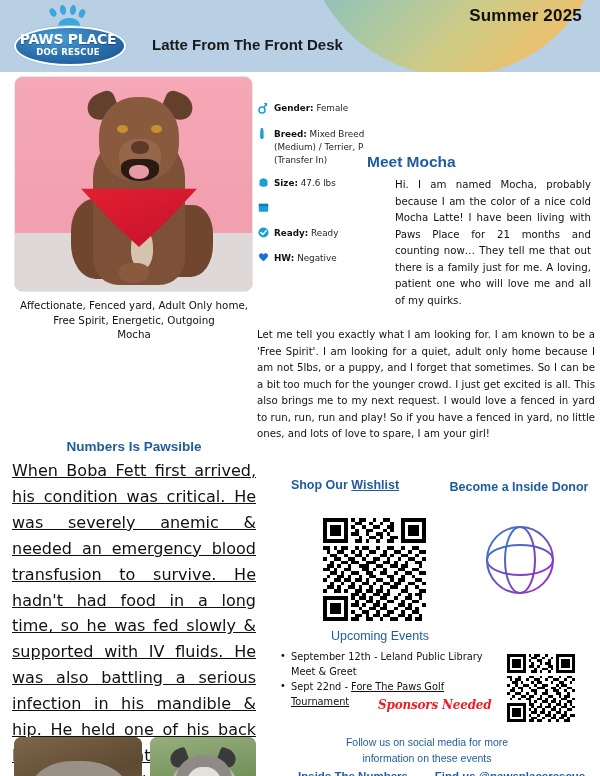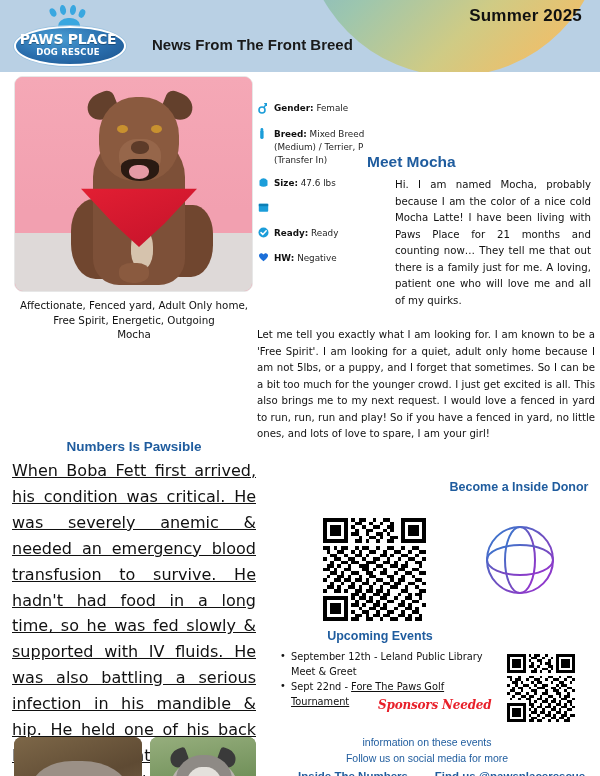--- a/index.html
+++ b/index.html
@@ -168,21 +168,21 @@
   .credit {
     position: absolute; left: 498px; top: 533px; width: 86px; text-align: center;
     font-size: 7.2px; color: #111; line-height: 1.5;
     font-family: "DejaVu Serif", serif; font-style: italic; font-weight: bold;
   }
   .credit span { text-decoration: underline; display:block; }
   .qr-small { position:absolute; left:507px; top:582px; width:68px; height:68px; }
 
   .events-title {
     position: absolute; left: 265px; top: 557px; width: 230px; text-align:center;
-    font-size: 12.5px; font-weight: bold; color: #1f5c9e;
+    font-size: 12.5px; font-weight: normal; color: #1f5c9e;
   }
   .events-list {
     position: absolute; left: 280px; top: 578px; width: 222px;
     font-size: 9.8px; line-height: 1.5; color: #111;
     font-family: "DejaVu Sans", sans-serif;
   }
   .events-list li { margin-bottom: 1px; }
   .events-list u { text-decoration: underline; }
   .sponsors {
     position: absolute; left: 378px; top: 626px;
@@ -220,21 +220,21 @@
       <div class="paw paw-pad"></div>
       <div class="paw t1"></div>
       <div class="paw t2"></div>
       <div class="paw t3"></div>
       <div class="paw t4"></div>
       <div class="logo-oval"></div>
       <div class="logo-l1">PAWS PLACE</div>
       <div class="logo-l2">DOG RESCUE</div>
     </div>
 
-    <div class="header-title">News From The Front Breed</div>
+    <div class="header-title">Latte From The Front Desk</div>
     <div class="season">Summer 2025</div>
   </div>
 
   <div class="content">
 
     <div class="mocha-photo">
       <div class="ph-bg"></div>
       <div class="ph-floor"></div>
       <div class="dog-hind"></div>
       <div class="dog-hind2"></div>
@@ -328,20 +328,21 @@
     <div class="photo-b">
       <div class="pb-bg"></div>
       <div class="pb-dog"></div>
       <div class="pb-ear1"></div>
       <div class="pb-ear2"></div>
       <div class="pb-head"></div>
       <div class="pb-face"></div>
 
     </div>
 
+    <div class="wishlist-title"><span>Shop Our </span><u>Wishlist</u></div>
     <div class="donor-title">Become a Inside Donor</div>
 
     <div class="qr-big">
       <svg width="103" height="103" viewBox="0 0 29 29" shape-rendering="crispEdges">
         <rect width="29" height="29" fill="#fff"></rect>
         <g fill="#000">
           <rect x="0" y="0" width="7" height="1"></rect>
             <rect x="0" y="6" width="7" height="1"></rect>
           <rect x="0" y="0" width="1" height="7"></rect>
             <rect x="6" y="0" width="1" height="7"></rect>
@@ -726,22 +727,22 @@
     </div>
 
     <div class="events-title">Upcoming Events</div>
     <ul class="events-list">
       <li><span>September 12th</span><span> - </span><span>Leland Public Library Meet &amp; Greet</span></li>
       <li><span>Sept 22nd</span><span> - </span><u>Fore The Paws Golf Tournament</u></li>
     </ul>
     <div class="sponsors">Sponsors Needed</div>
 
     <div class="follow">
+      <div>Follow us on  social media for more</div>
       <div>information on these events</div>
-      <div>Follow us on  social media for more</div>
     </div>
 
     <div class="numbers-title">Inside The Numbers</div>
 
     <div class="findus">Find us @pawsplacerescue</div>
 
   </div>
 </div>
 
 </body></html>

